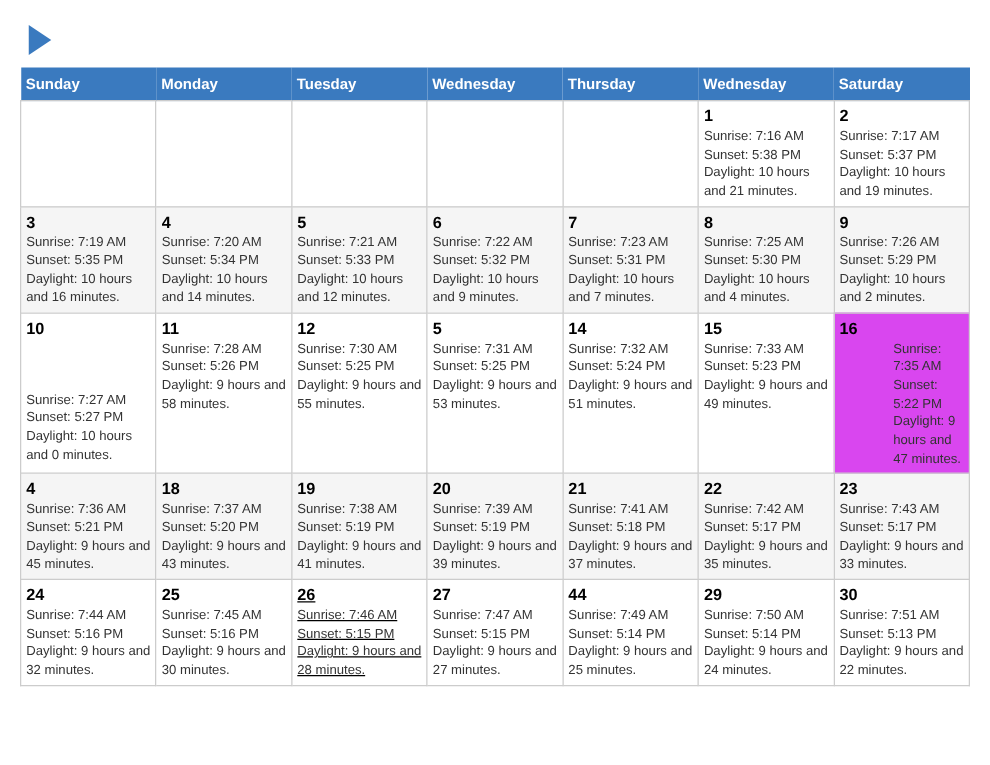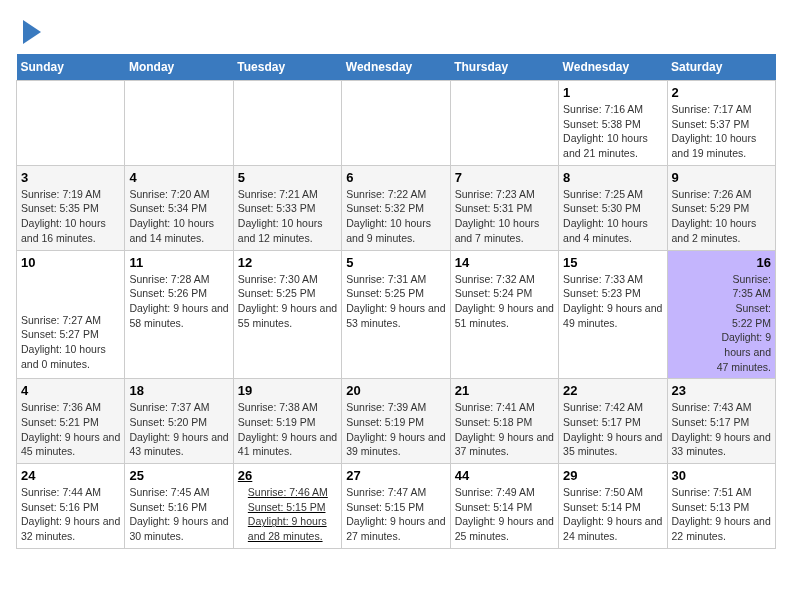--- a/index.html
+++ b/index.html
@@ -181,21 +181,21 @@
           <div class="day-info" style="white-space: pre-line;">Sunrise: 7:32 AM
 Sunset: 5:24 PM
 Daylight: 9 hours and 51 minutes.</div>
         </td>
         <td style="background-color: rgb(255, 255, 255);">
           <div class="day-number">15</div>
           <div class="day-info" style="white-space: pre-line;">Sunrise: 7:33 AM
 Sunset: 5:23 PM
 Daylight: 9 hours and 49 minutes.</div>
         </td>
-        <td style="background-color: #c4b5fd; text-align: right;">
+        <td style="background-color: #d946ef;">
           <div class="day-number">16</div>
           <div class="day-info" style="white-space: pre-line; margin-left: 43px;">Sunrise: 7:35 AM
 Sunset: 5:22 PM
 Daylight: 9 hours and 47 minutes.</div>
         </td>
       </tr>
       <tr>
         <td style="background-color: rgb(245, 245, 245);">
           <div class="day-number">4</div>
           <div class="day-info" style="white-space: pre-line;">Sunrise: 7:36 AM
@@ -247,21 +247,21 @@
 Daylight: 9 hours and 32 minutes.</div>
         </td>
         <td style="background-color: rgb(255, 255, 255);">
           <div class="day-number">25</div>
           <div class="day-info" style="white-space: pre-line;">Sunrise: 7:45 AM
 Sunset: 5:16 PM
 Daylight: 9 hours and 30 minutes.</div>
         </td>
         <td style="background-color: rgb(255, 255, 255); text-decoration: underline;">
           <div class="day-number">26</div>
-          <div class="day-info" style="white-space: pre-line; margin-left: 10px;">Sunrise: 7:46 AM
+          <div class="day-info" style="white-space: pre-line;">Sunrise: 7:46 AM
 Sunset: 5:15 PM
 Daylight: 9 hours and 28 minutes.</div>
         </td>
         <td style="background-color: rgb(255, 255, 255);">
           <div class="day-number">27</div>
           <div class="day-info" style="white-space: pre-line;">Sunrise: 7:47 AM
 Sunset: 5:15 PM
 Daylight: 9 hours and 27 minutes.</div>
         </td>
         <td style="background-color: rgb(255, 255, 255);">

